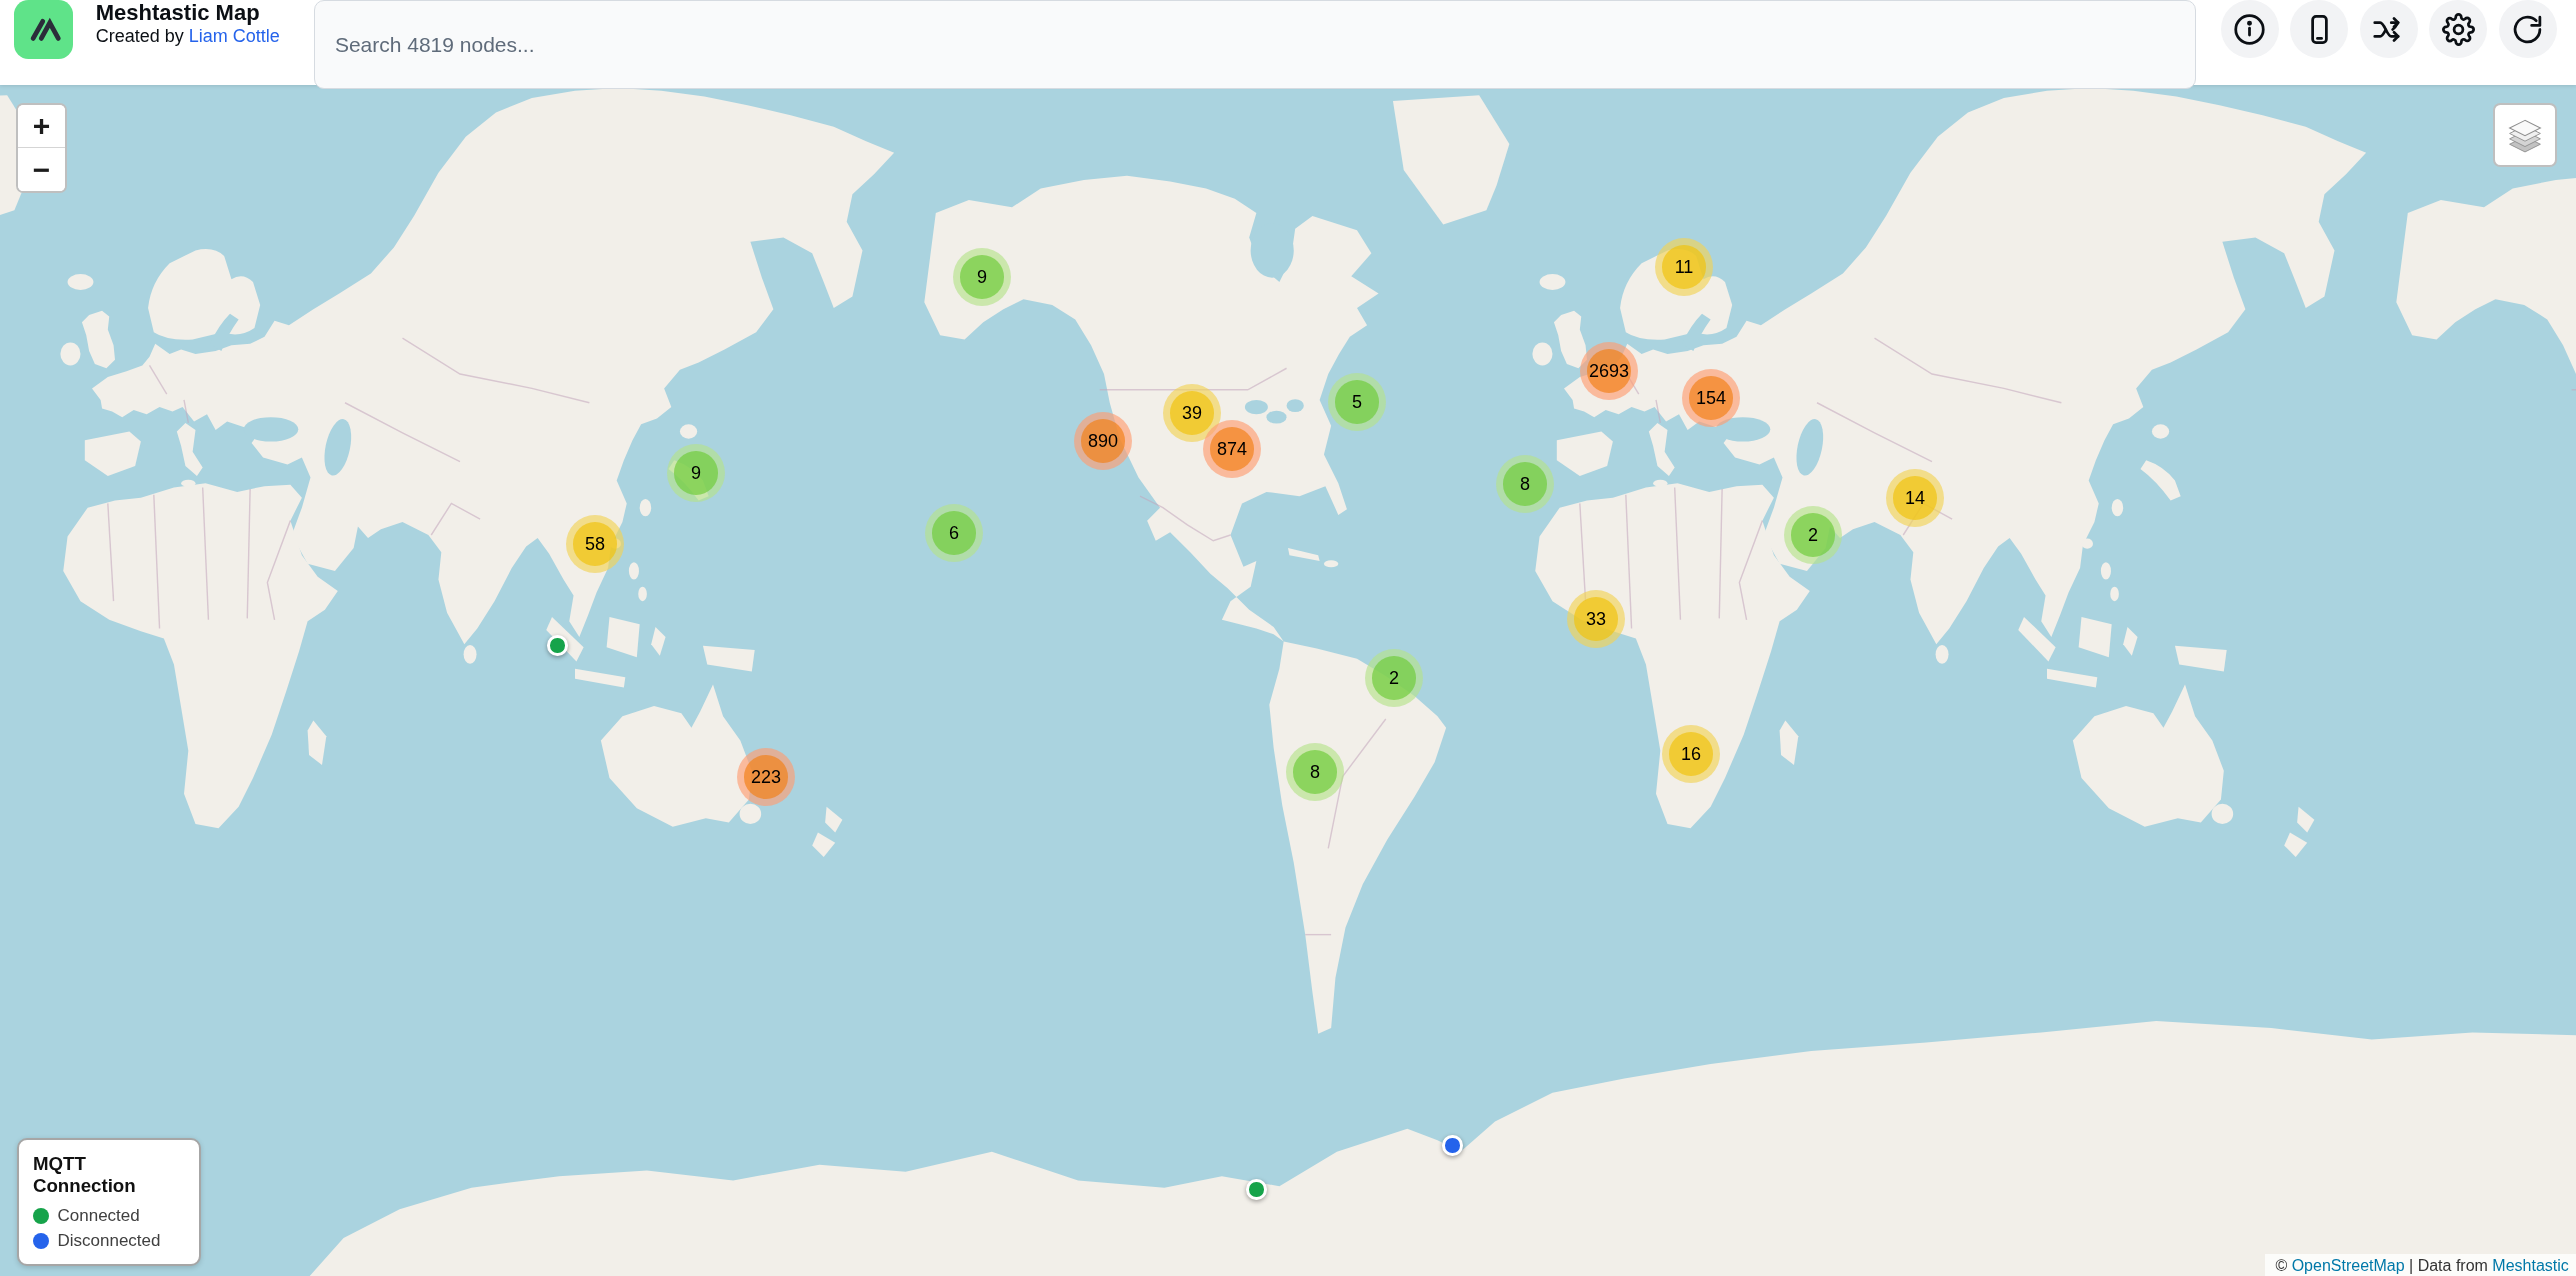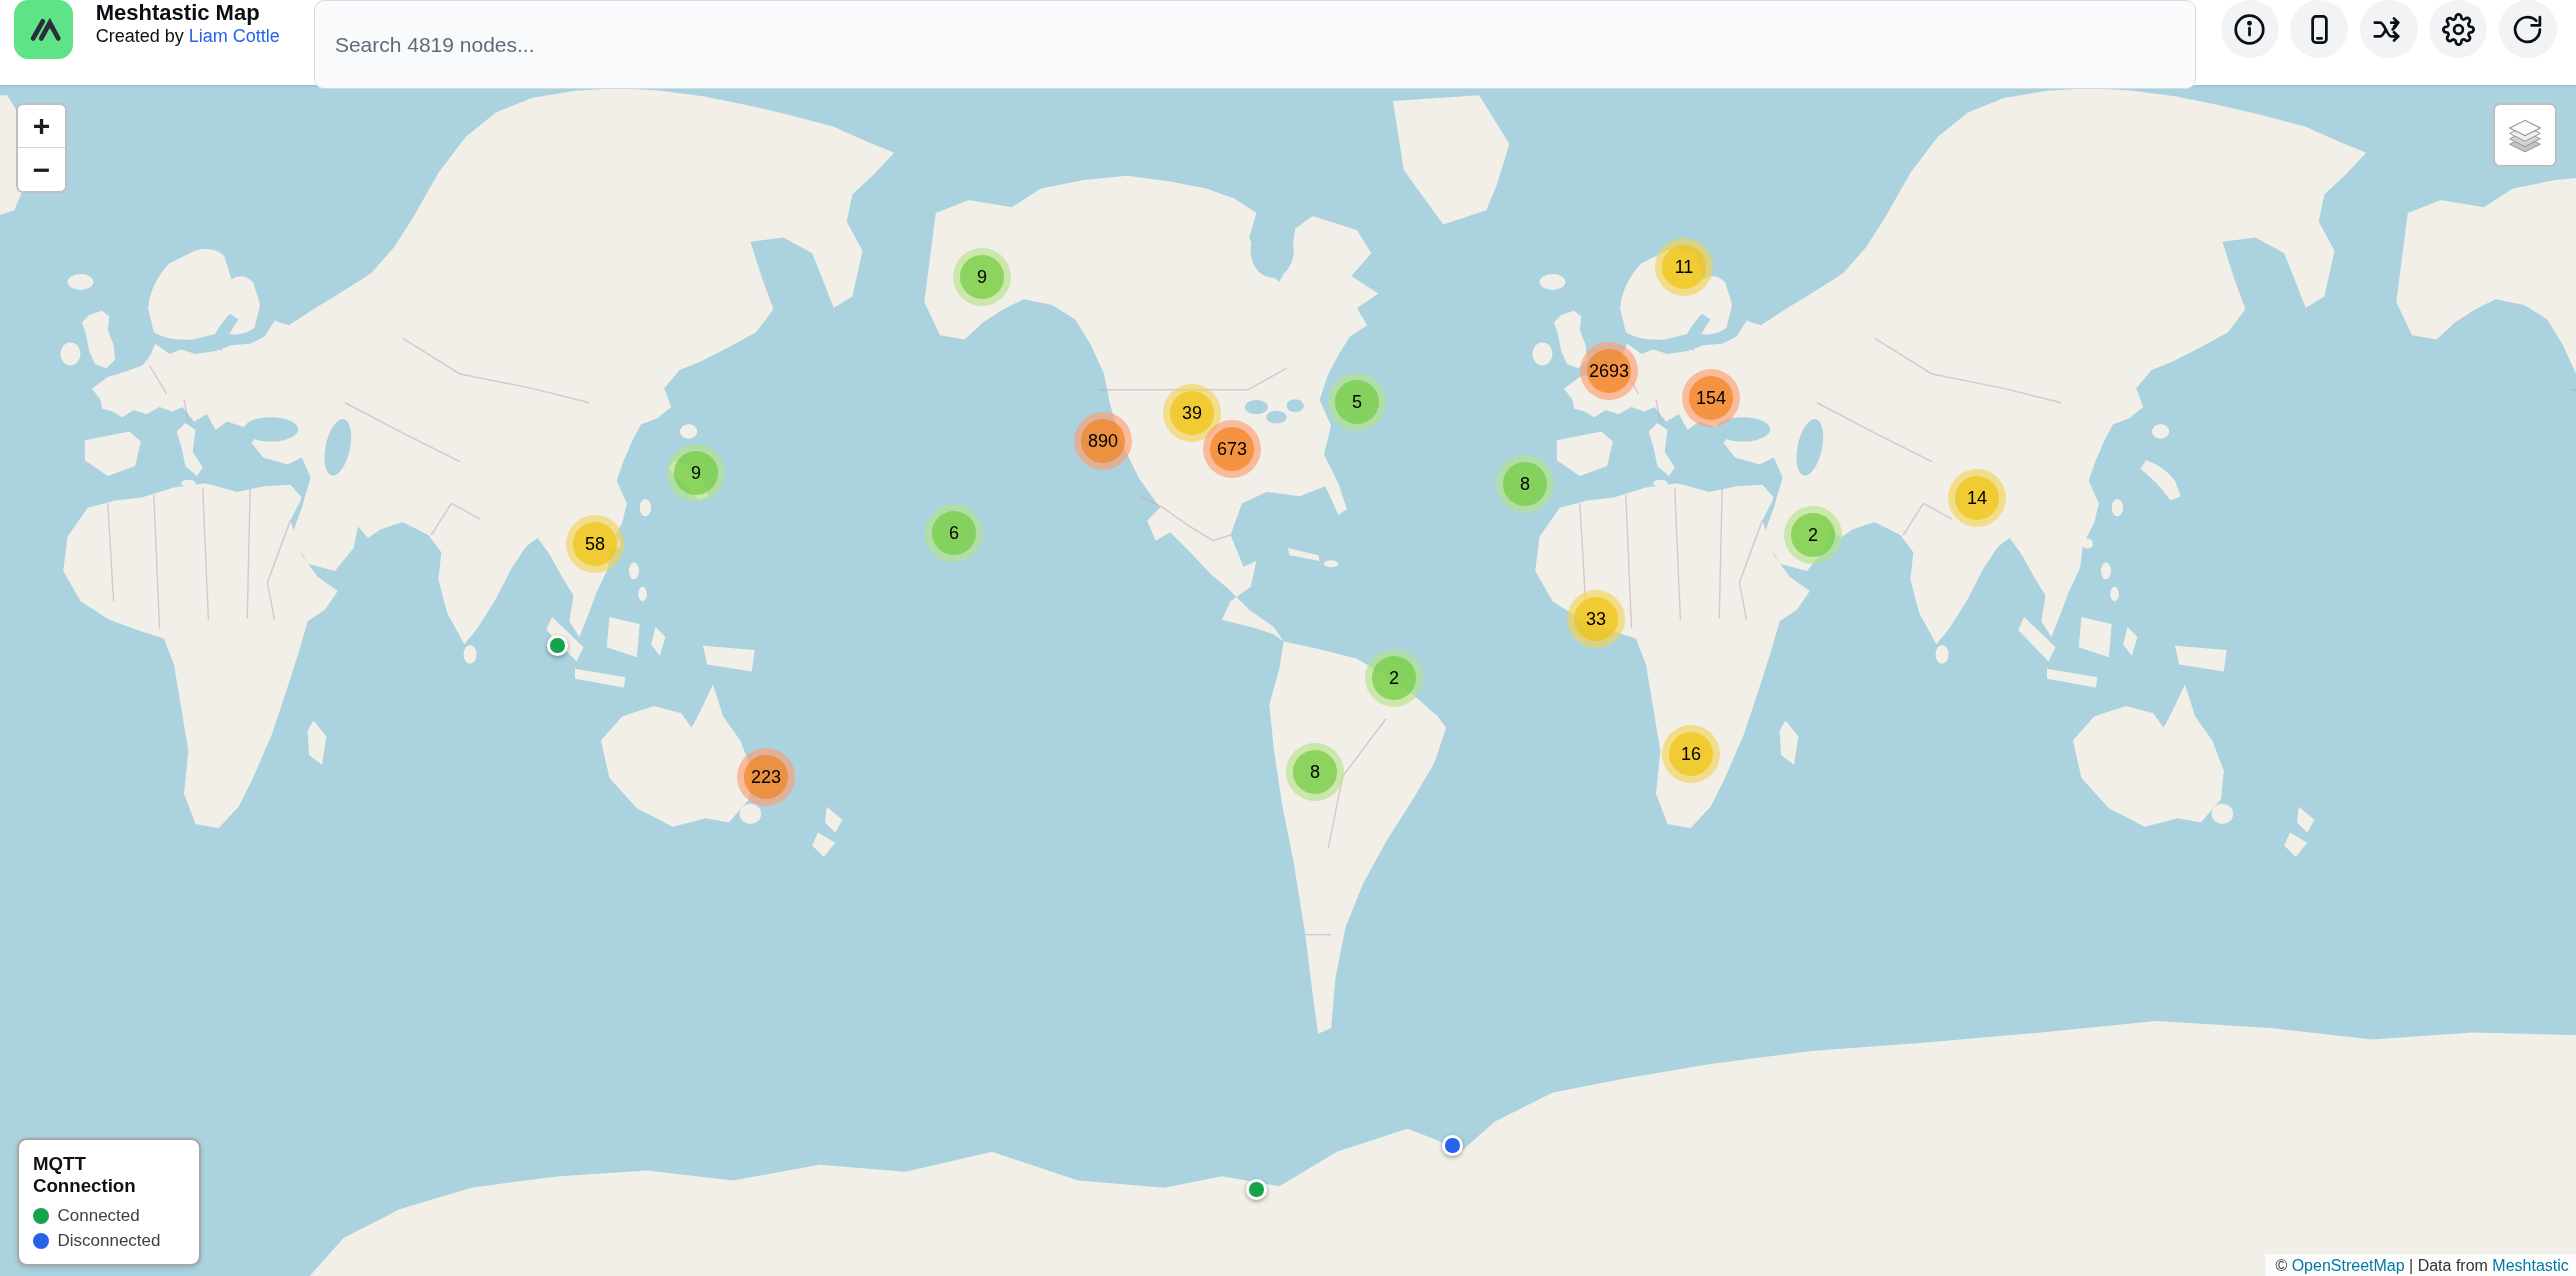--- a/index.html
+++ b/index.html
@@ -195,41 +195,41 @@
       <div class="cluster c-large" style="left: 1711px; top: 398px;">
         <span>154</span>
       </div>
       <div class="cluster c-medium" style="left: 1192px; top: 413px;">
         <span>39</span>
       </div>
       <div class="cluster c-large" style="left: 1103px; top: 441px;">
         <span>890</span>
       </div>
       <div class="cluster c-large" style="left: 1232px; top: 449px;">
-        <span>673</span>
+        <span>874</span>
       </div>
       <div class="cluster c-small" style="left: 1357px; top: 402px;">
         <span>5</span>
       </div>
       <div class="cluster c-small" style="left: 696px; top: 473px;">
         <span>9</span>
       </div>
       <div class="cluster c-medium" style="left: 595px; top: 544px;">
         <span>58</span>
       </div>
       <div class="cluster c-small" style="left: 954px; top: 533px;">
         <span>6</span>
       </div>
       <div class="cluster c-small" style="left: 1525px; top: 484px;">
         <span>8</span>
       </div>
       <div class="cluster c-small" style="left: 1813px; top: 535px;">
         <span>2</span>
       </div>
-      <div class="cluster c-medium" style="left: 1977px; top: 498px;">
+      <div class="cluster c-medium" style="left: 1915px; top: 498px;">
         <span>14</span>
       </div>
       <div class="cluster c-medium" style="left: 1596px; top: 619px;">
         <span>33</span>
       </div>
       <div class="cluster c-small" style="left: 1394px; top: 678px;">
         <span>2</span>
       </div>
       <div class="cluster c-medium" style="left: 1691px; top: 754px;">
         <span>16</span>

